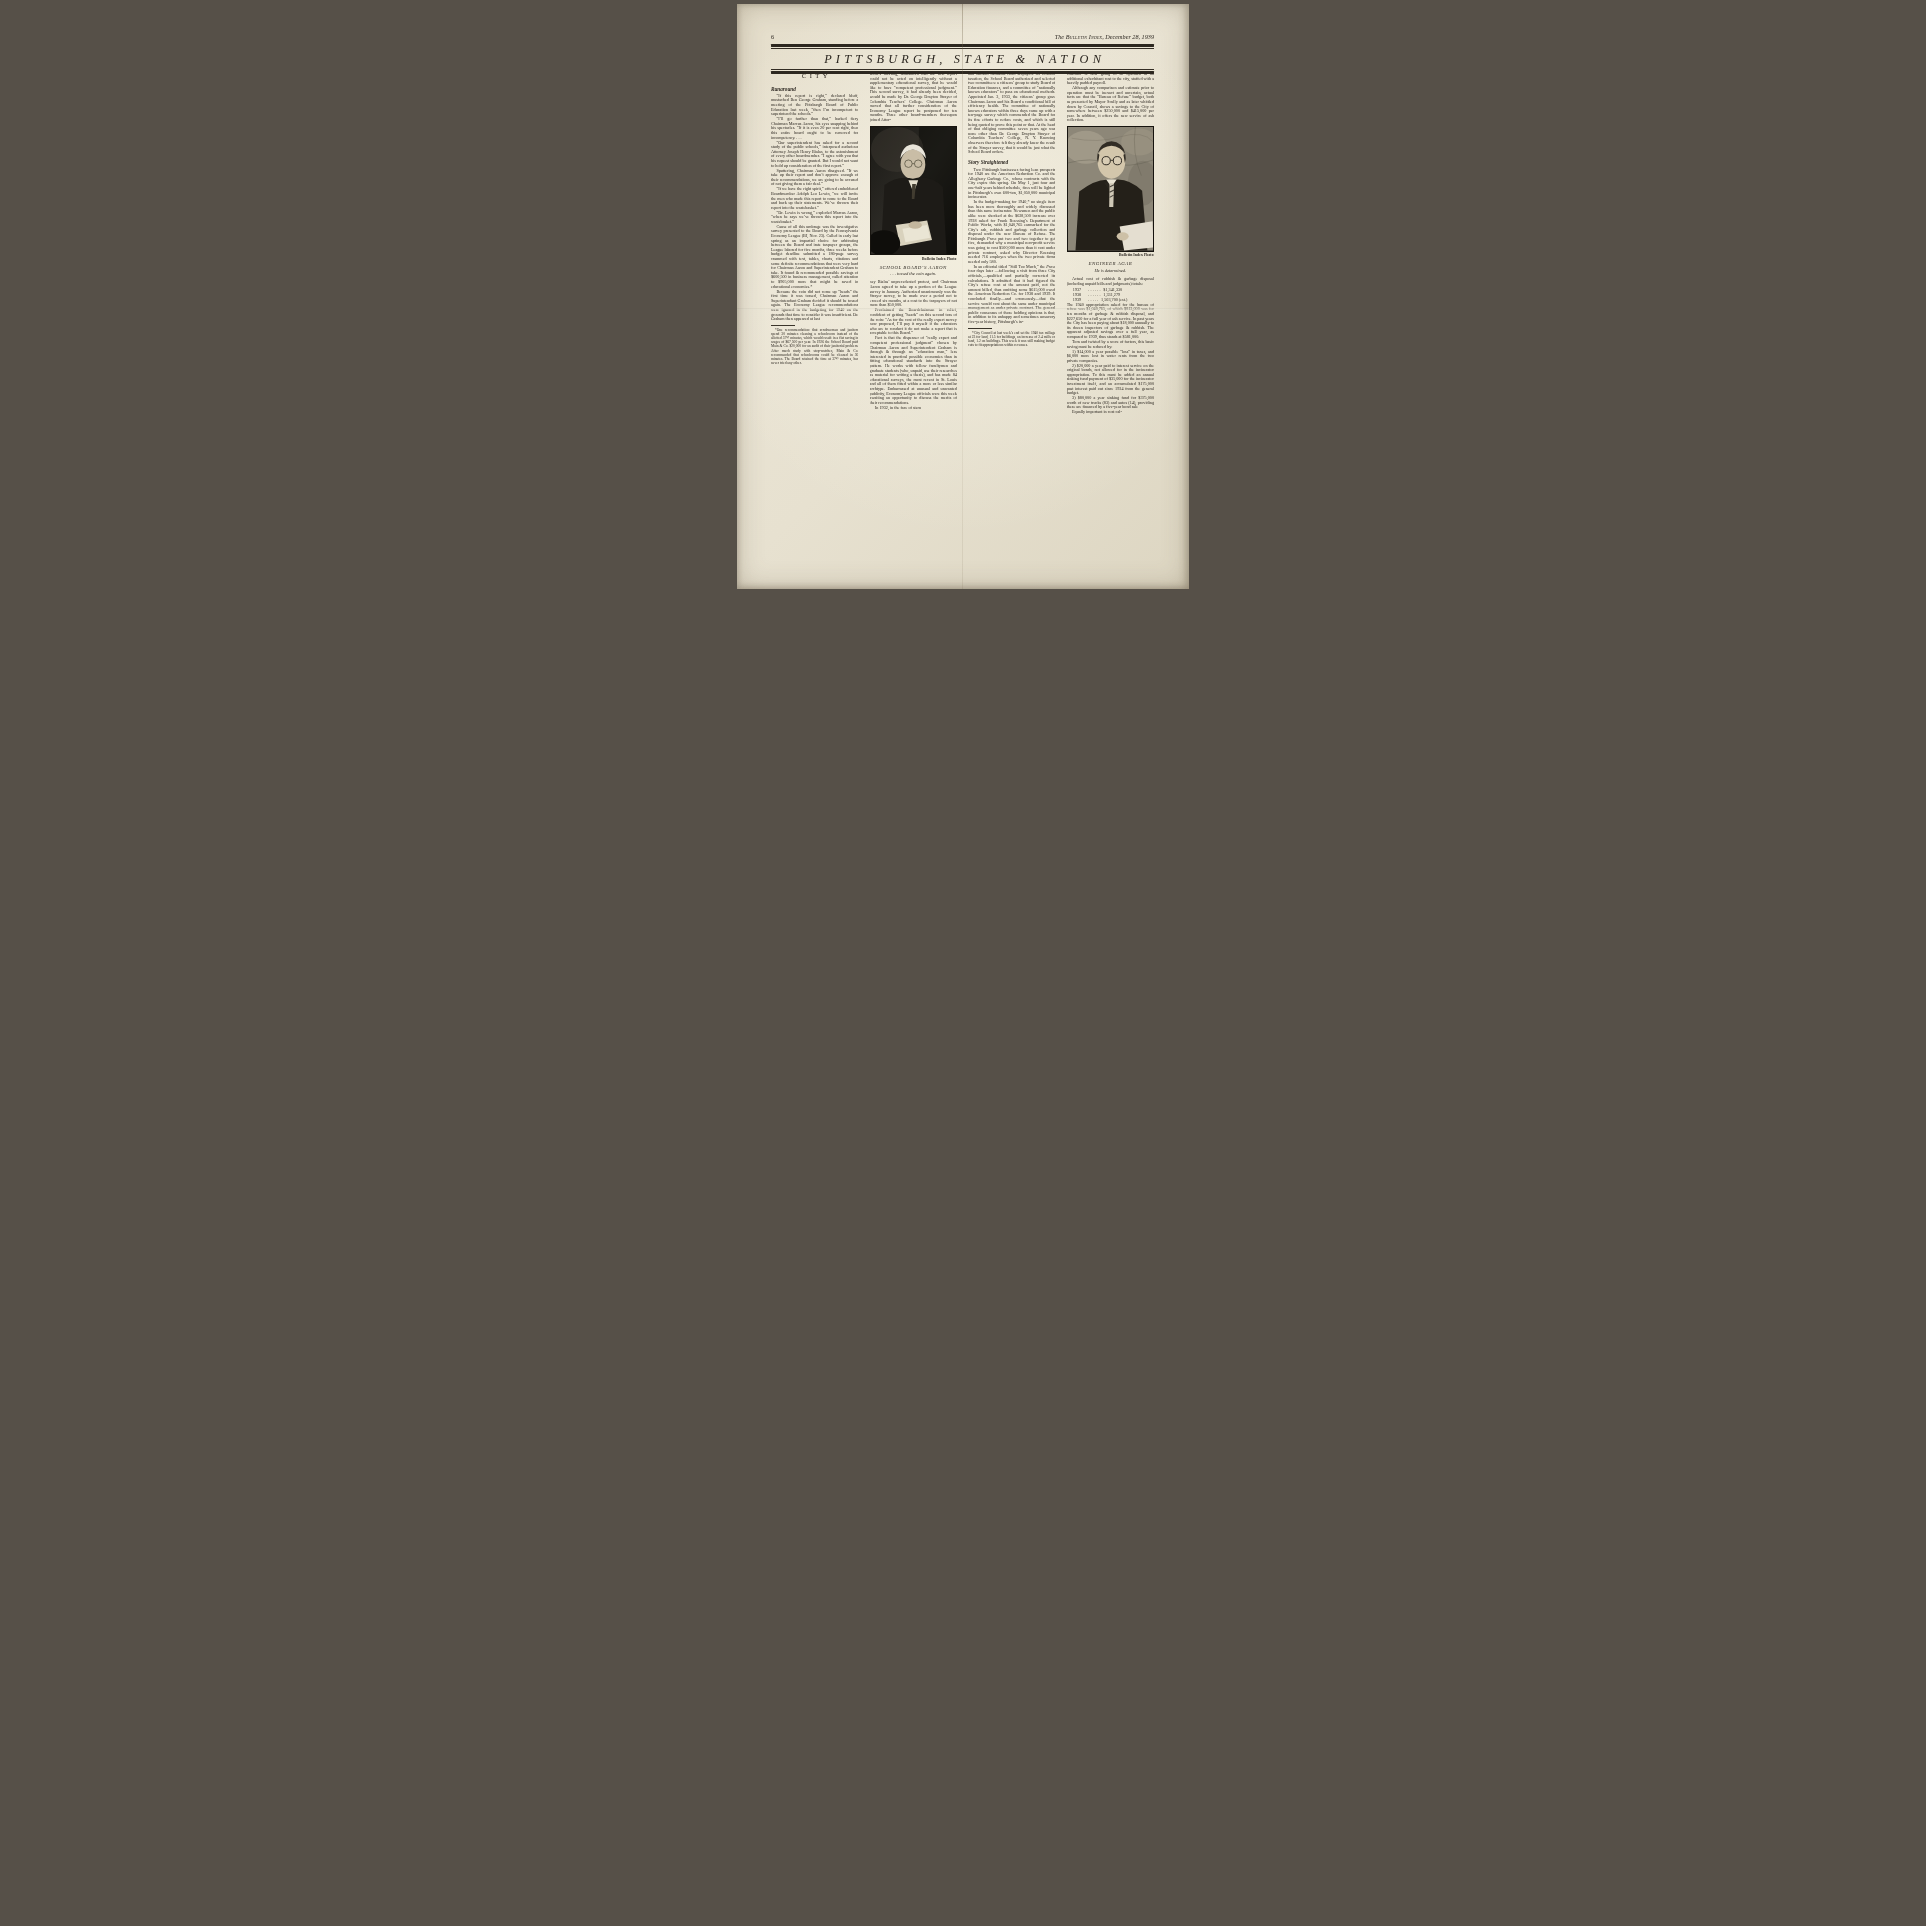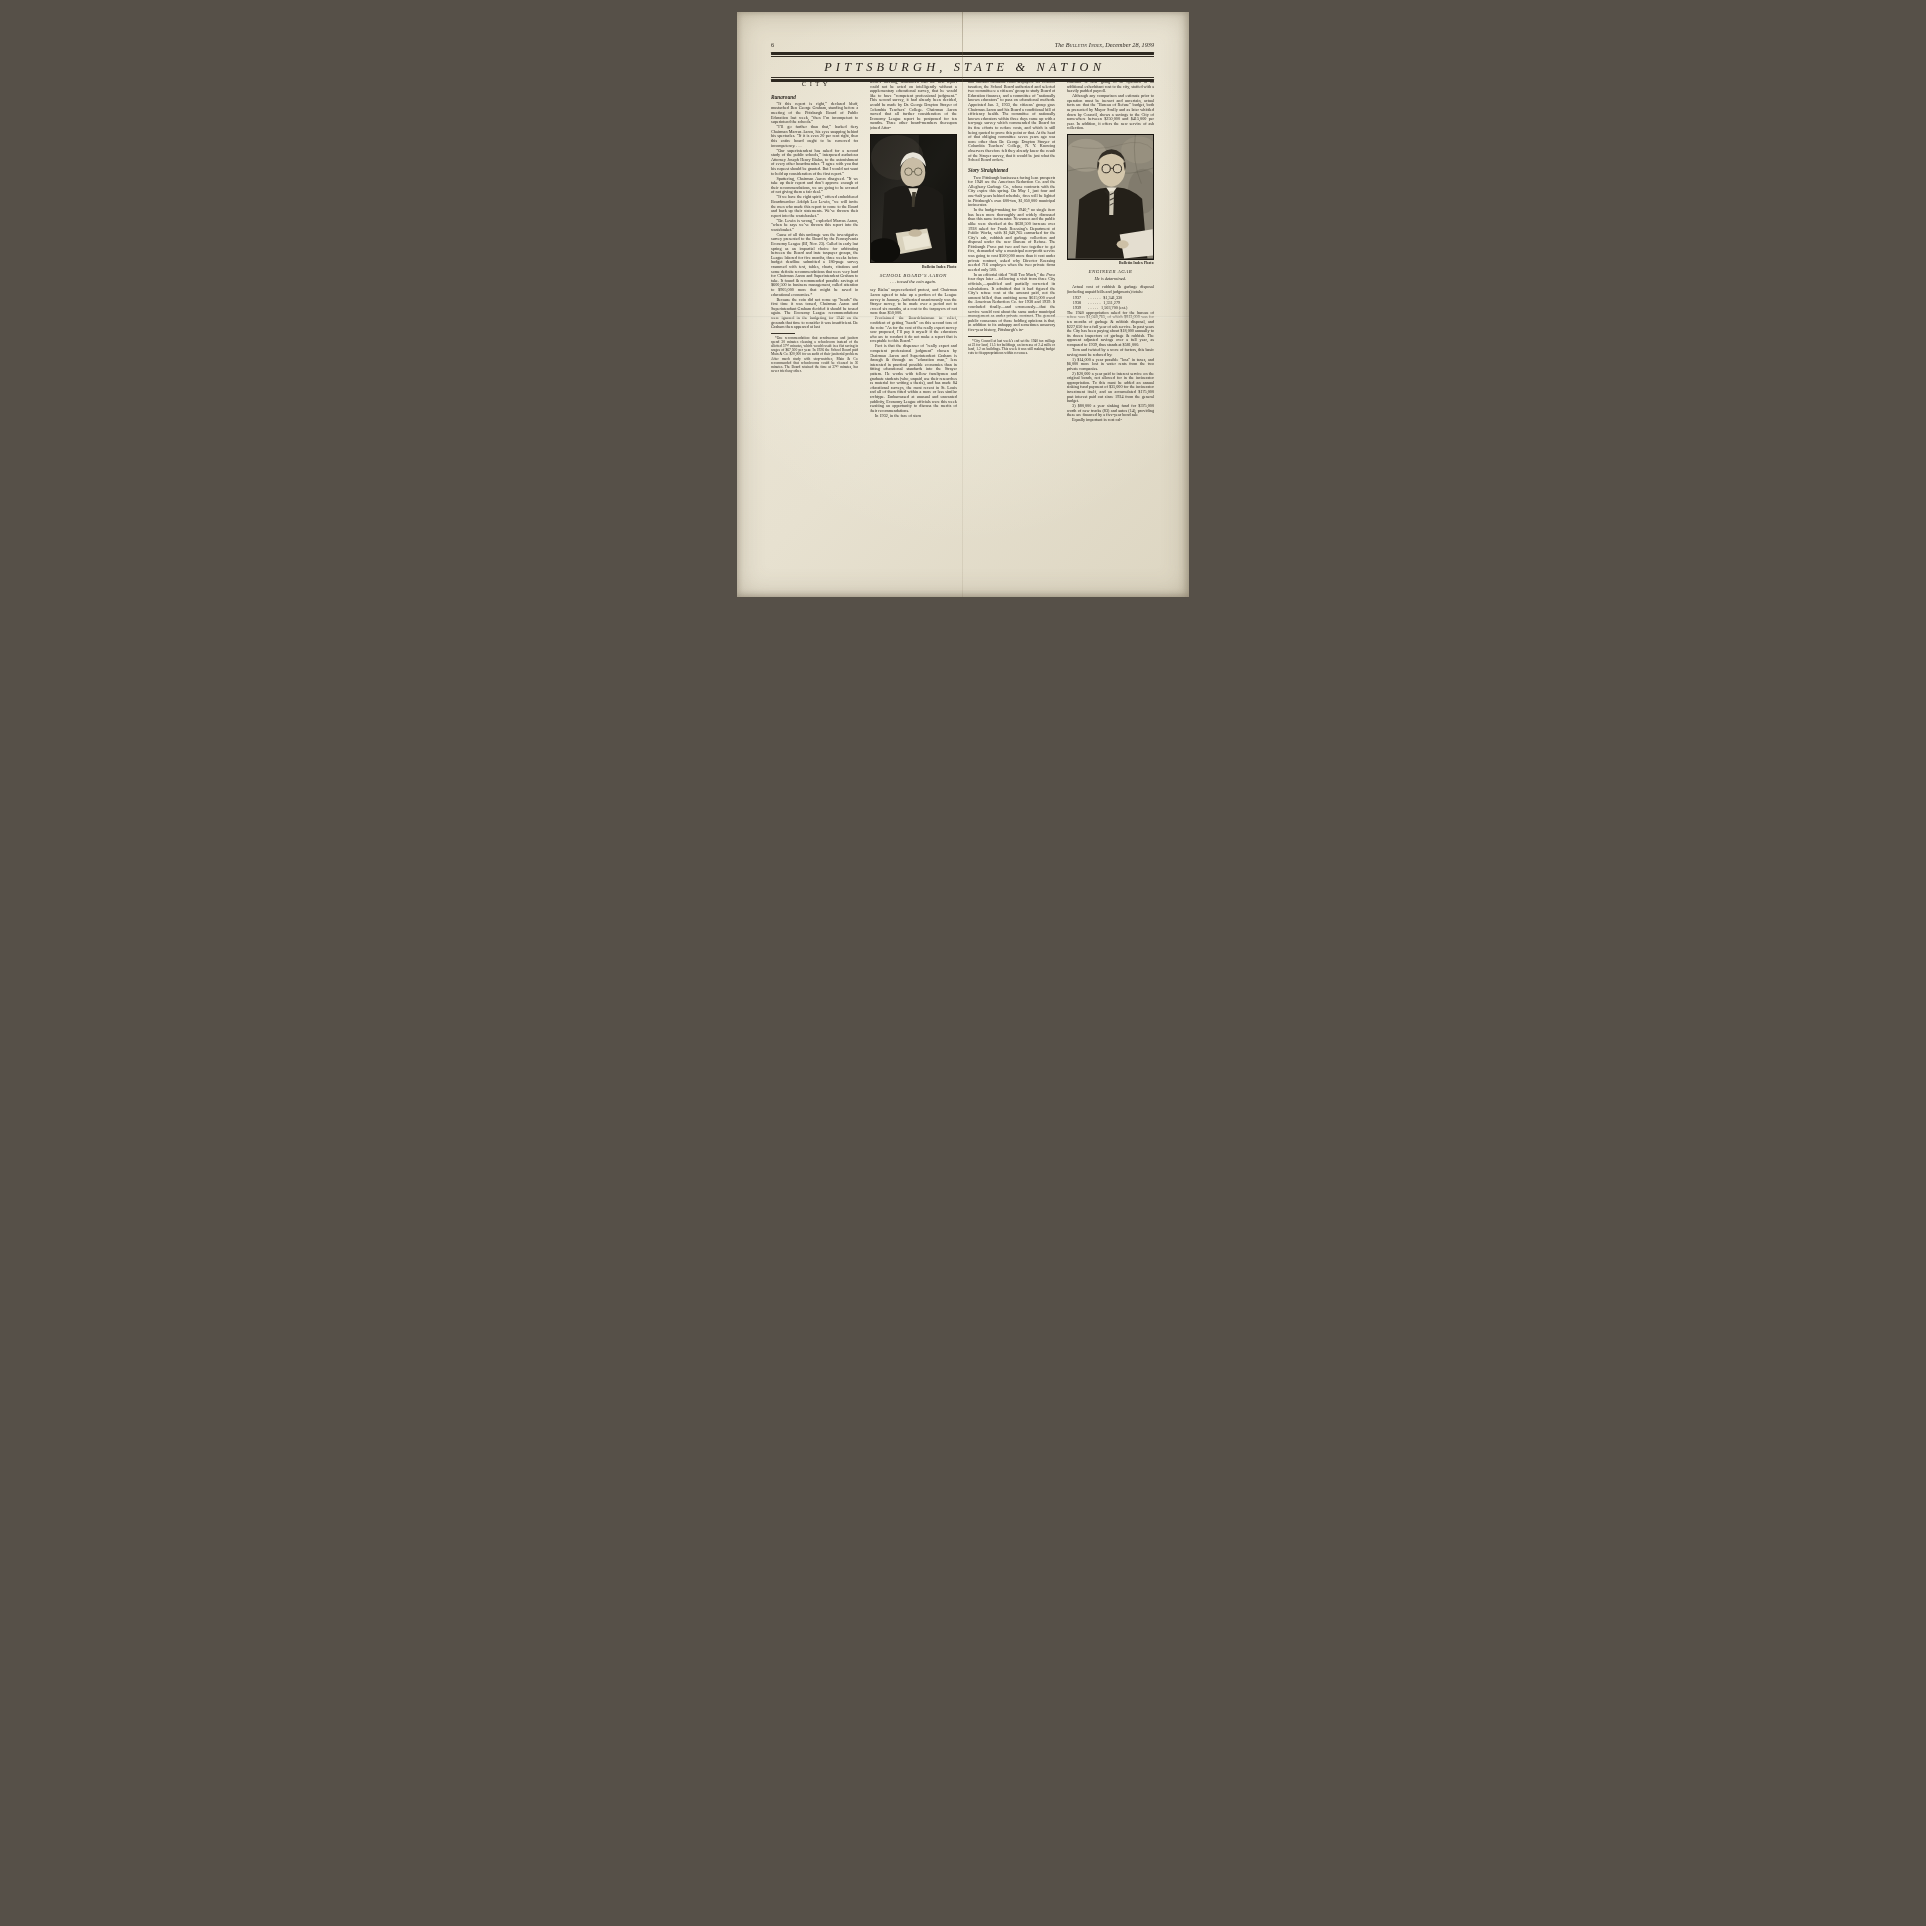--- a/index.html
+++ b/index.html
@@ -1,17 +1,17 @@
 <!DOCTYPE html>
 <html style="font-size:6.2px"><head>
 <meta charset="utf-8">
 <style>
   html,body{margin:0;padding:0;background:#565048;}
   .page{
-    position:relative;width:452px;height:585px;margin:12px auto;
+    position:relative;width:452px;height:585px;margin:4px auto;
     background:
       radial-gradient(ellipse 90% 70% at 50% 42%, rgba(255,252,238,0.45), rgba(255,252,238,0) 70%),
       linear-gradient(135deg,#e4ddca 0%,#eae4d4 30%,#e7e1d0 55%,#ddd6c2 100%);
     color:#2b2620;
     font-family:"Liberation Serif","DejaVu Serif",serif;
     overflow:hidden;
   }
   .page::before{
     content:"";position:absolute;inset:0;pointer-events:none;z-index:5;
     box-shadow:inset 0 0 27px rgba(96,84,60,0.30), inset -3.9px 0 7px rgba(70,58,40,0.22),

